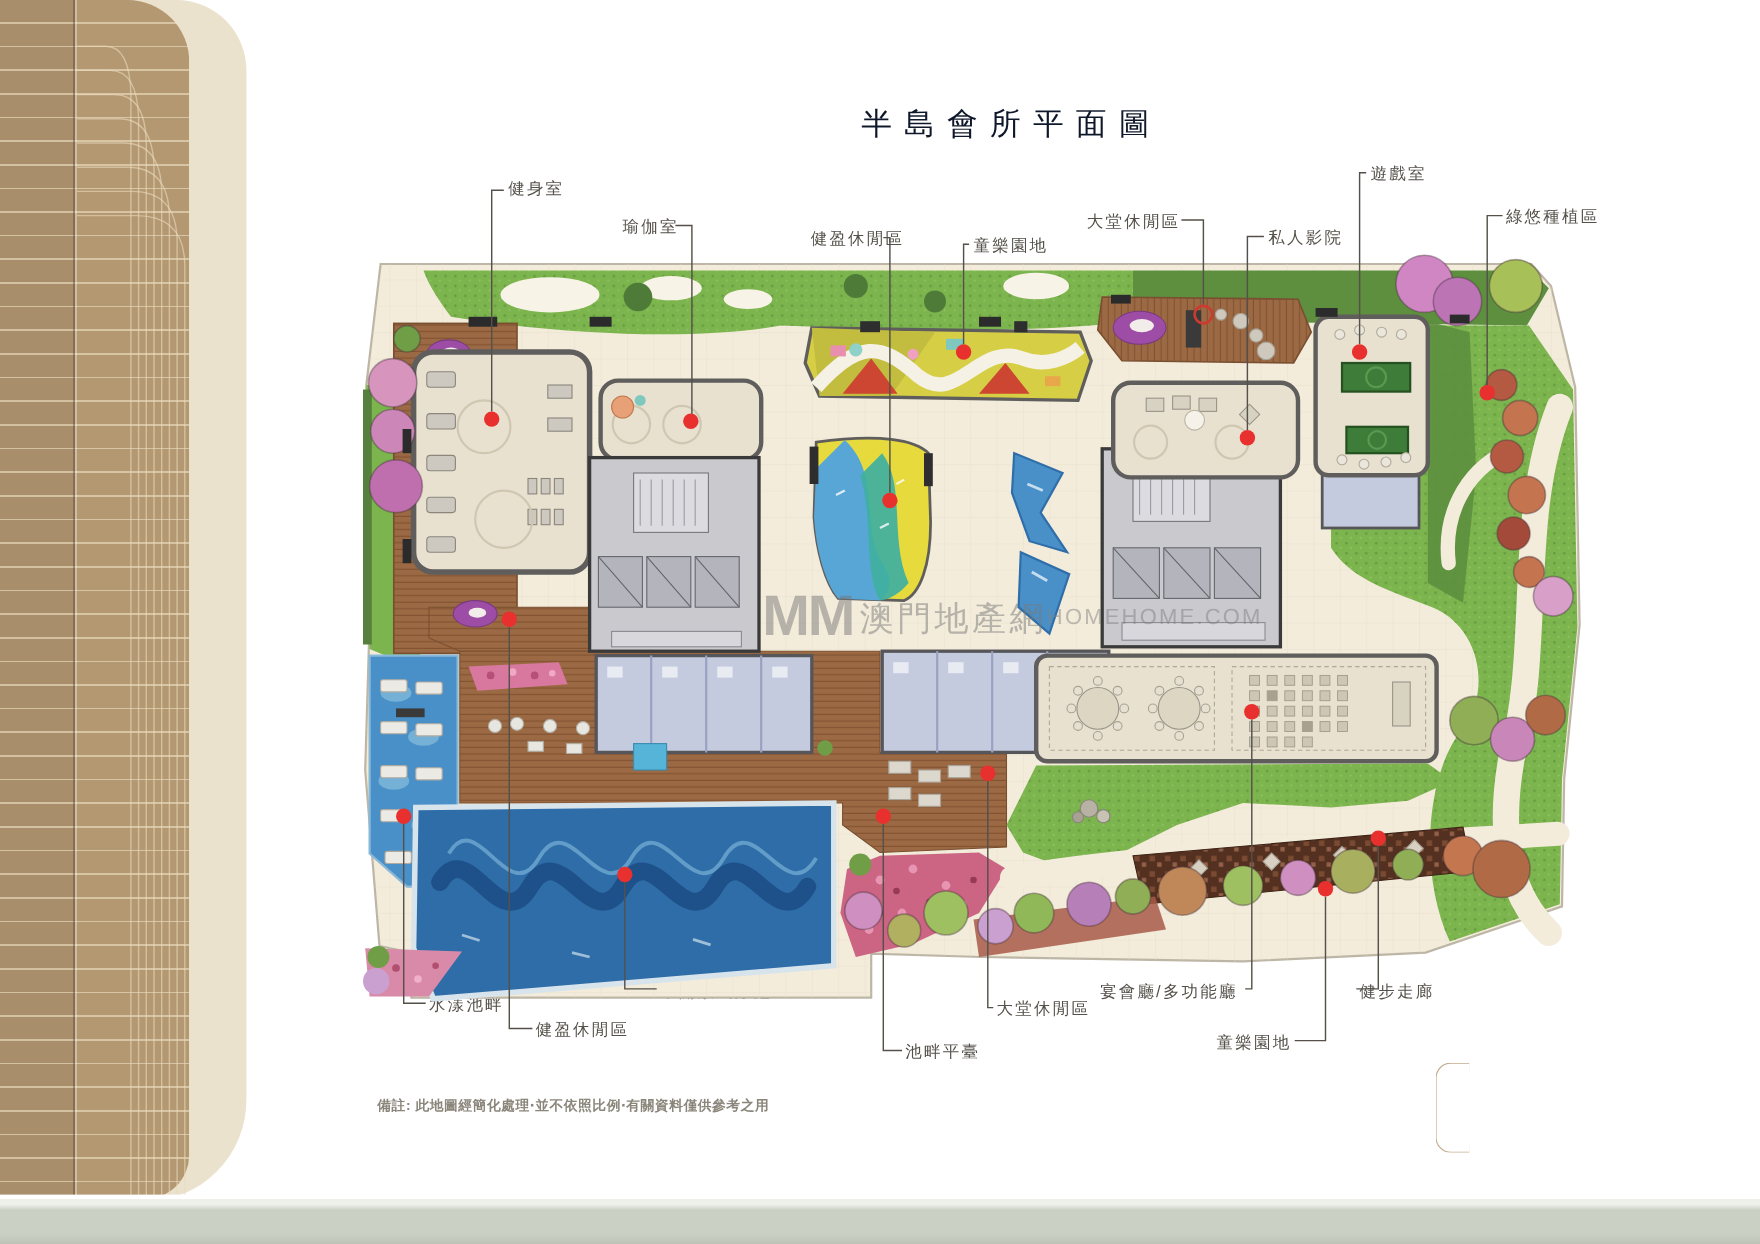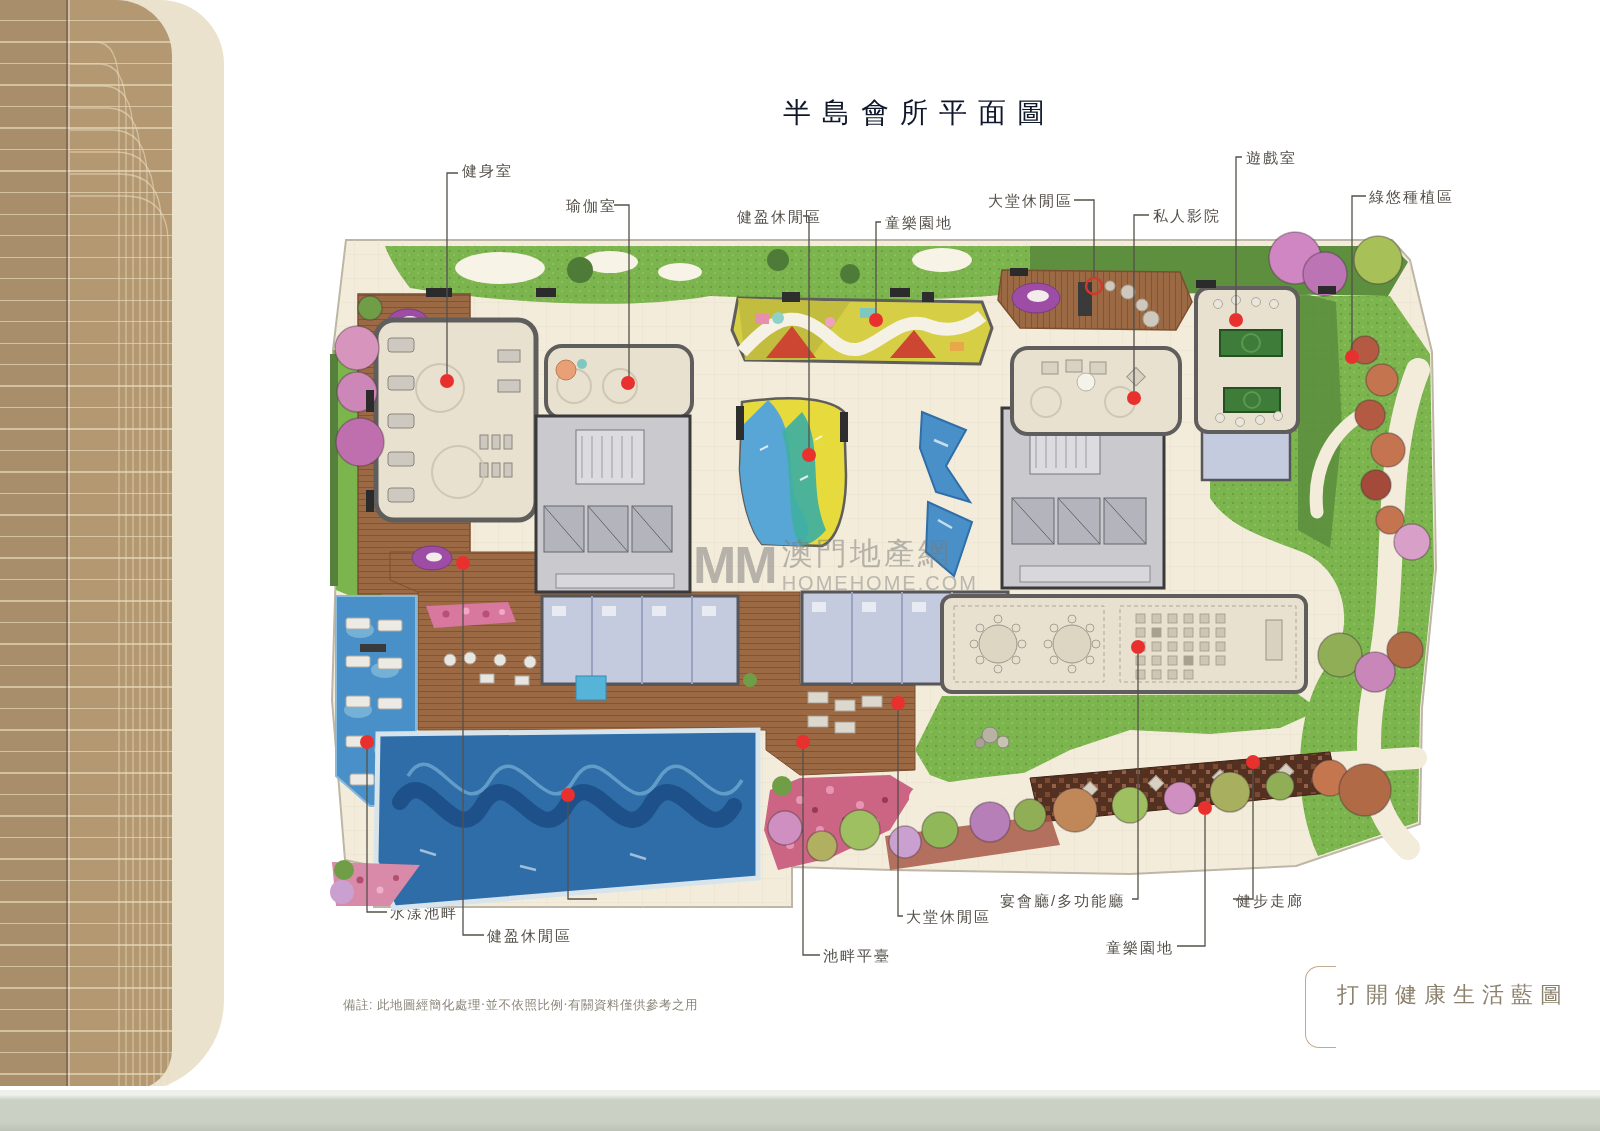--- a/index.html
+++ b/index.html
@@ -29,38 +29,38 @@
   }
   
   .page-title{
     position:absolute;left:783px;top:94px;margin:0;
     font-size:28px;font-weight:normal;color:#0f172a;letter-spacing:11px;white-space:nowrap;
   }
   .plan-label{
     position:absolute;font-size:15px;color:#55514a;letter-spacing:2px;white-space:nowrap;
   }
   .note-text{
-    position:absolute;left:343px;top:997px;font-size:12.5px;color:#8b867b;letter-spacing:.5px;white-space:nowrap;
+    position:absolute;left:343px;top:997px;font-size:12.5px;color:#8b867b;letter-spacing:.5px;white-space:nowrap;font-weight:bold;
   }
   .slogan{
     position:absolute;left:1337px;top:978px;color:#8c816d;
     font-size:22px;letter-spacing:7px;line-height:1.55;white-space:nowrap;
   }
   .slogan-bracket{
     position:absolute;left:1305px;top:966px;width:30px;height:80px;
     border-left:1.5px solid #c2aa8d;border-top:1.5px solid #c2aa8d;border-bottom:1.5px solid #c2aa8d;
     border-radius:14px 0 0 14px;
   }
   
   .watermark{
     position:absolute;left:693px;top:534px;display:flex;align-items:center;
     pointer-events:none;z-index:40;
   }
   .wm-logo{font-size:52px;font-weight:bold;color:rgba(115,115,115,.48);line-height:1;letter-spacing:-2px;}
-  .wm-right{display:flex;flex-direction:column;margin-left:6px;margin-top:4px;}
+  .wm-right{display:flex;flex-direction:row;margin-left:6px;margin-top:4px;}
   .wm-name{font-size:31px;color:rgba(120,120,120,.5);letter-spacing:3px;line-height:1;}
   .wm-domain{font-size:20px;color:rgba(130,130,130,.5);letter-spacing:2px;margin-top:3px;}
   .plan-art{position:absolute;left:330px;top:230px;z-index:10;}
   .leader-layer{position:absolute;left:0;top:0;z-index:30;}
 </style>
 </head>
 <body>
 
 <div class="cream-band"></div>
 <div class="spine-tan">
@@ -76,21 +76,20 @@
       <path d="M70,196 H124 Q167,196 168,240 V1090"></path>
     </g>
   </svg>
 </div>
 <div class="bottom-strip"></div>
 
 <h1 class="page-title">半島會所平面圖</h1>
 <div class="note-text">備註: 此地圖經簡化處理‧並不依照比例‧有關資料僅供參考之用</div>
 <div class="slogan-bracket"></div>
 <div class="slogan">
-  <div>打開健康生活藍圖</div>
 </div>
 
 <svg class="plan-art" width="1110" height="690" viewBox="0 0 1110 690">
   <defs>
     <pattern id="tiles" width="24" height="24" patternUnits="userSpaceOnUse">
       <path d="M24,0 H0 V24" fill="none" stroke="#e6ddc7" stroke-width="1"></path>
     </pattern>
     <pattern id="planksH" width="60" height="6" patternUnits="userSpaceOnUse">
       <rect width="60" height="6" fill="#9b6a44"></rect>
       <line x1="0" y1="5.5" x2="60" y2="5.5" stroke="#835332" stroke-width="1"></line>

